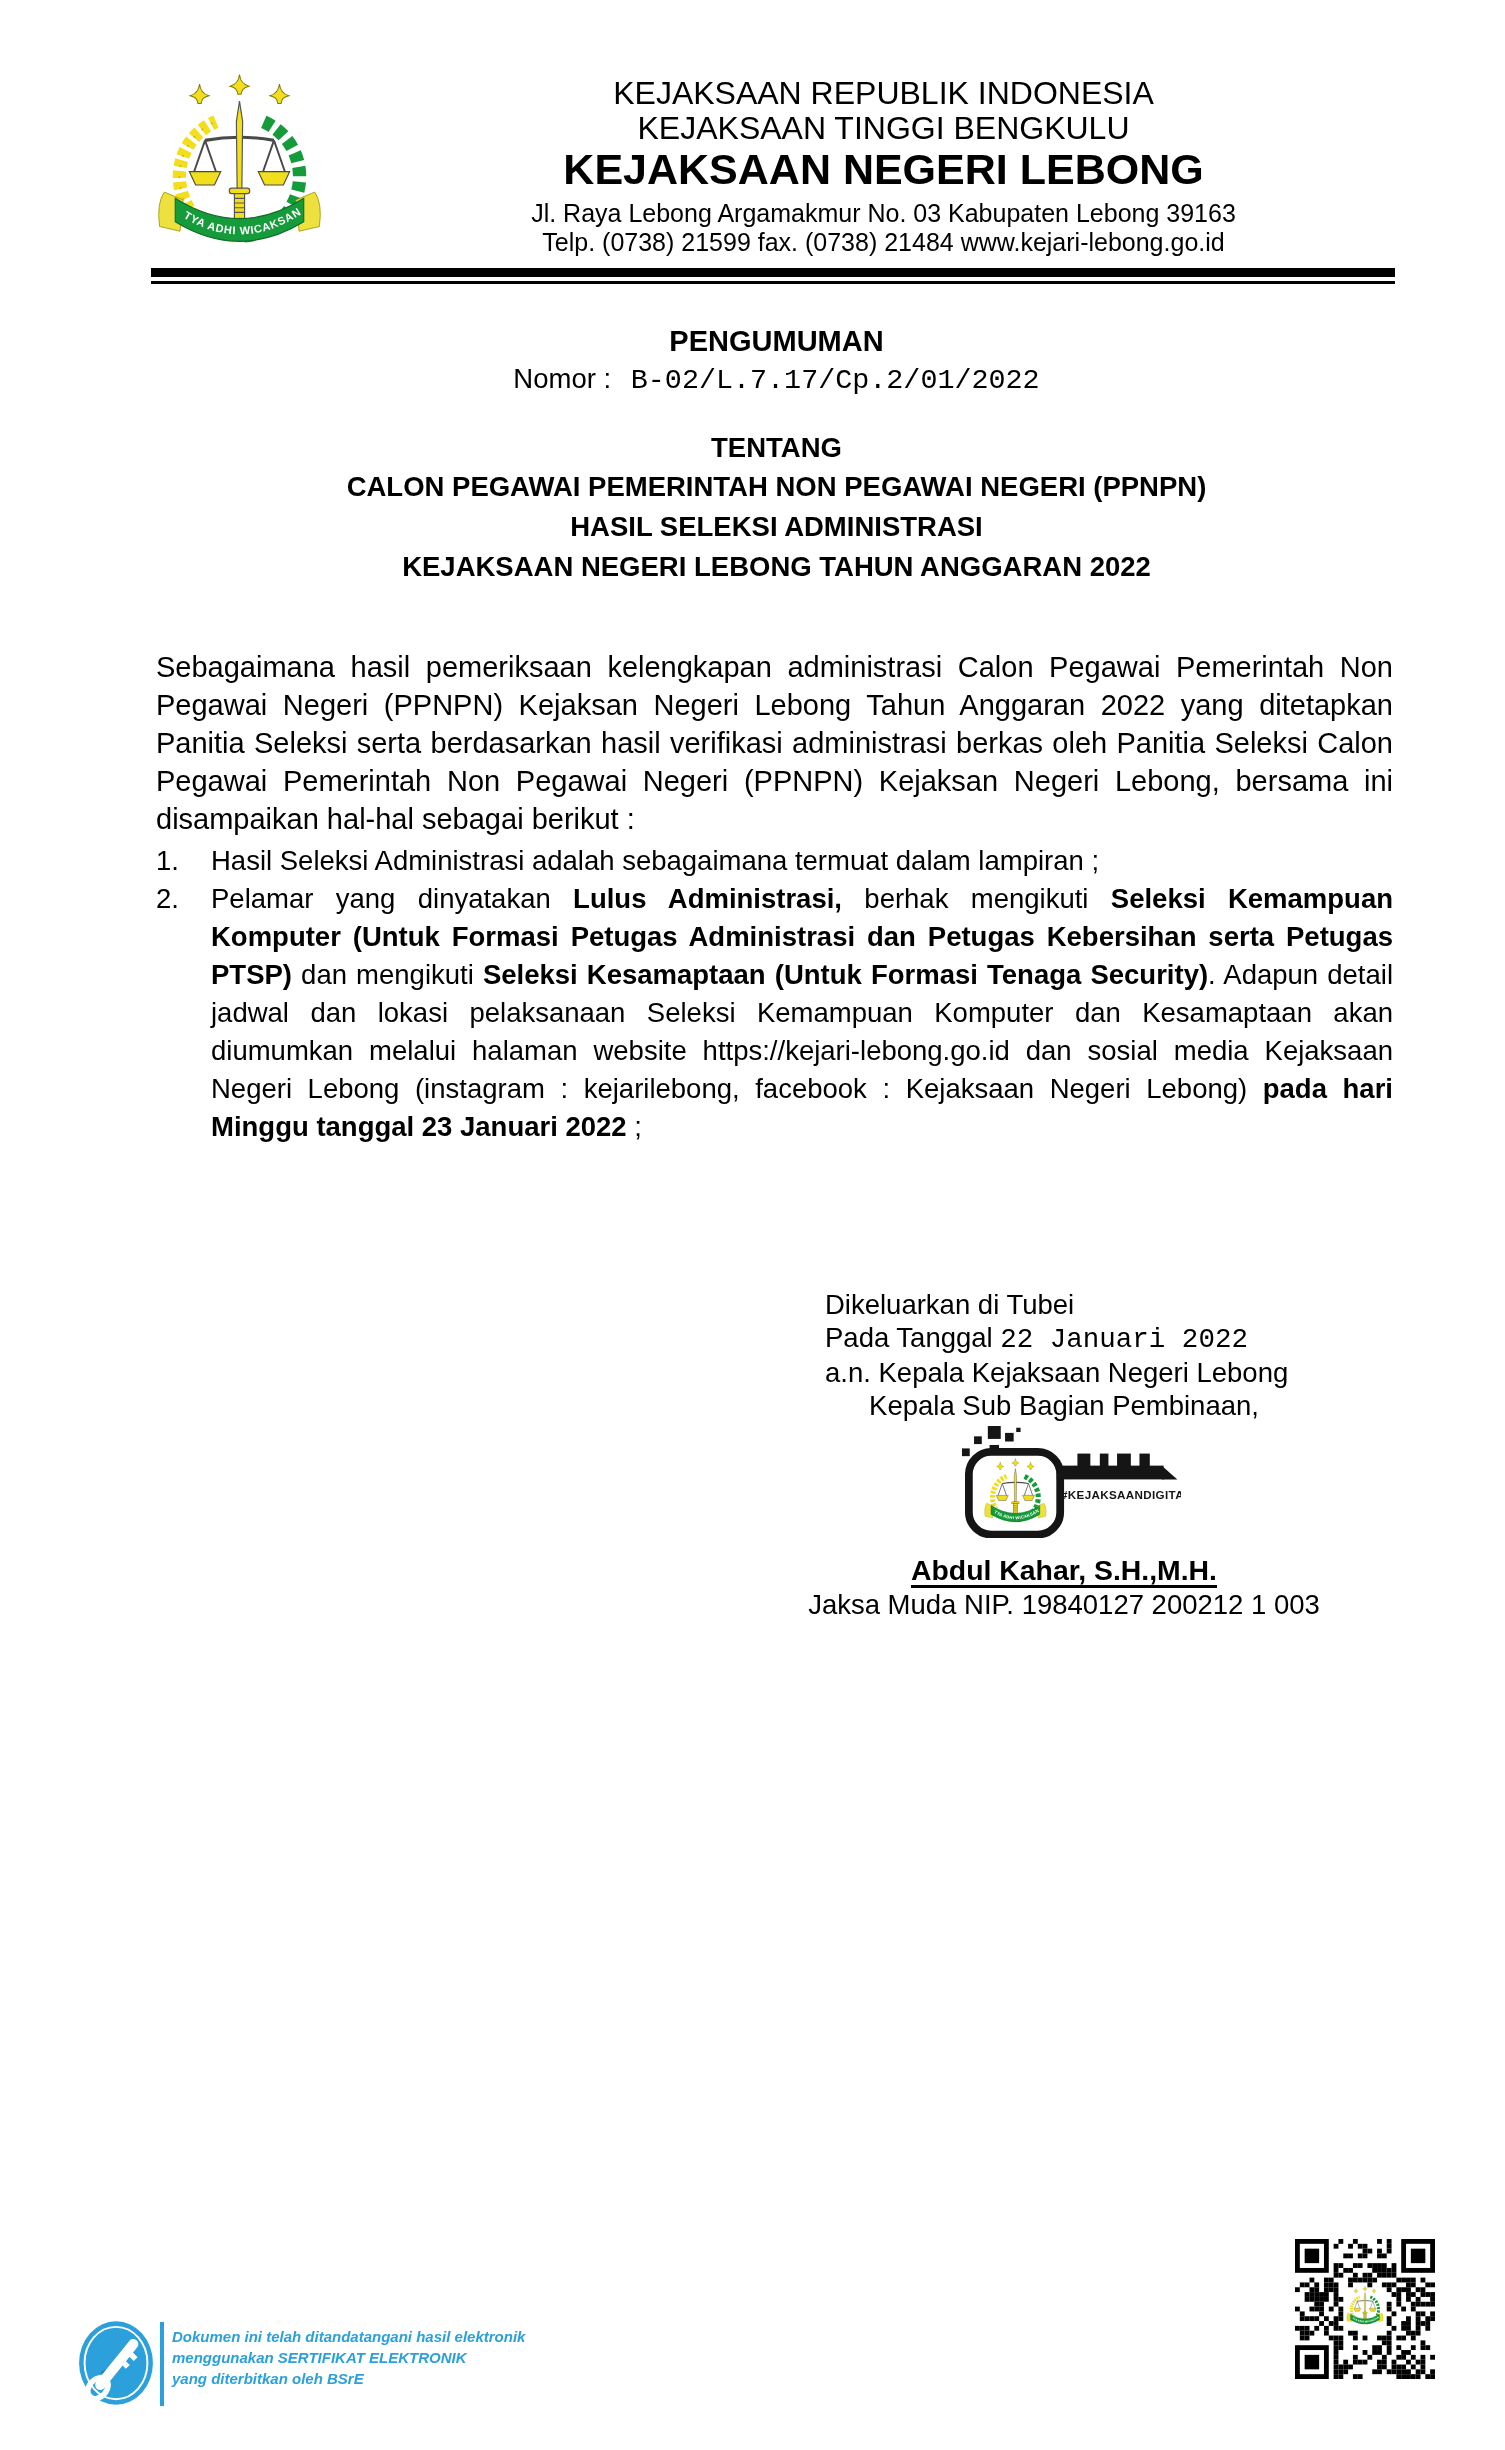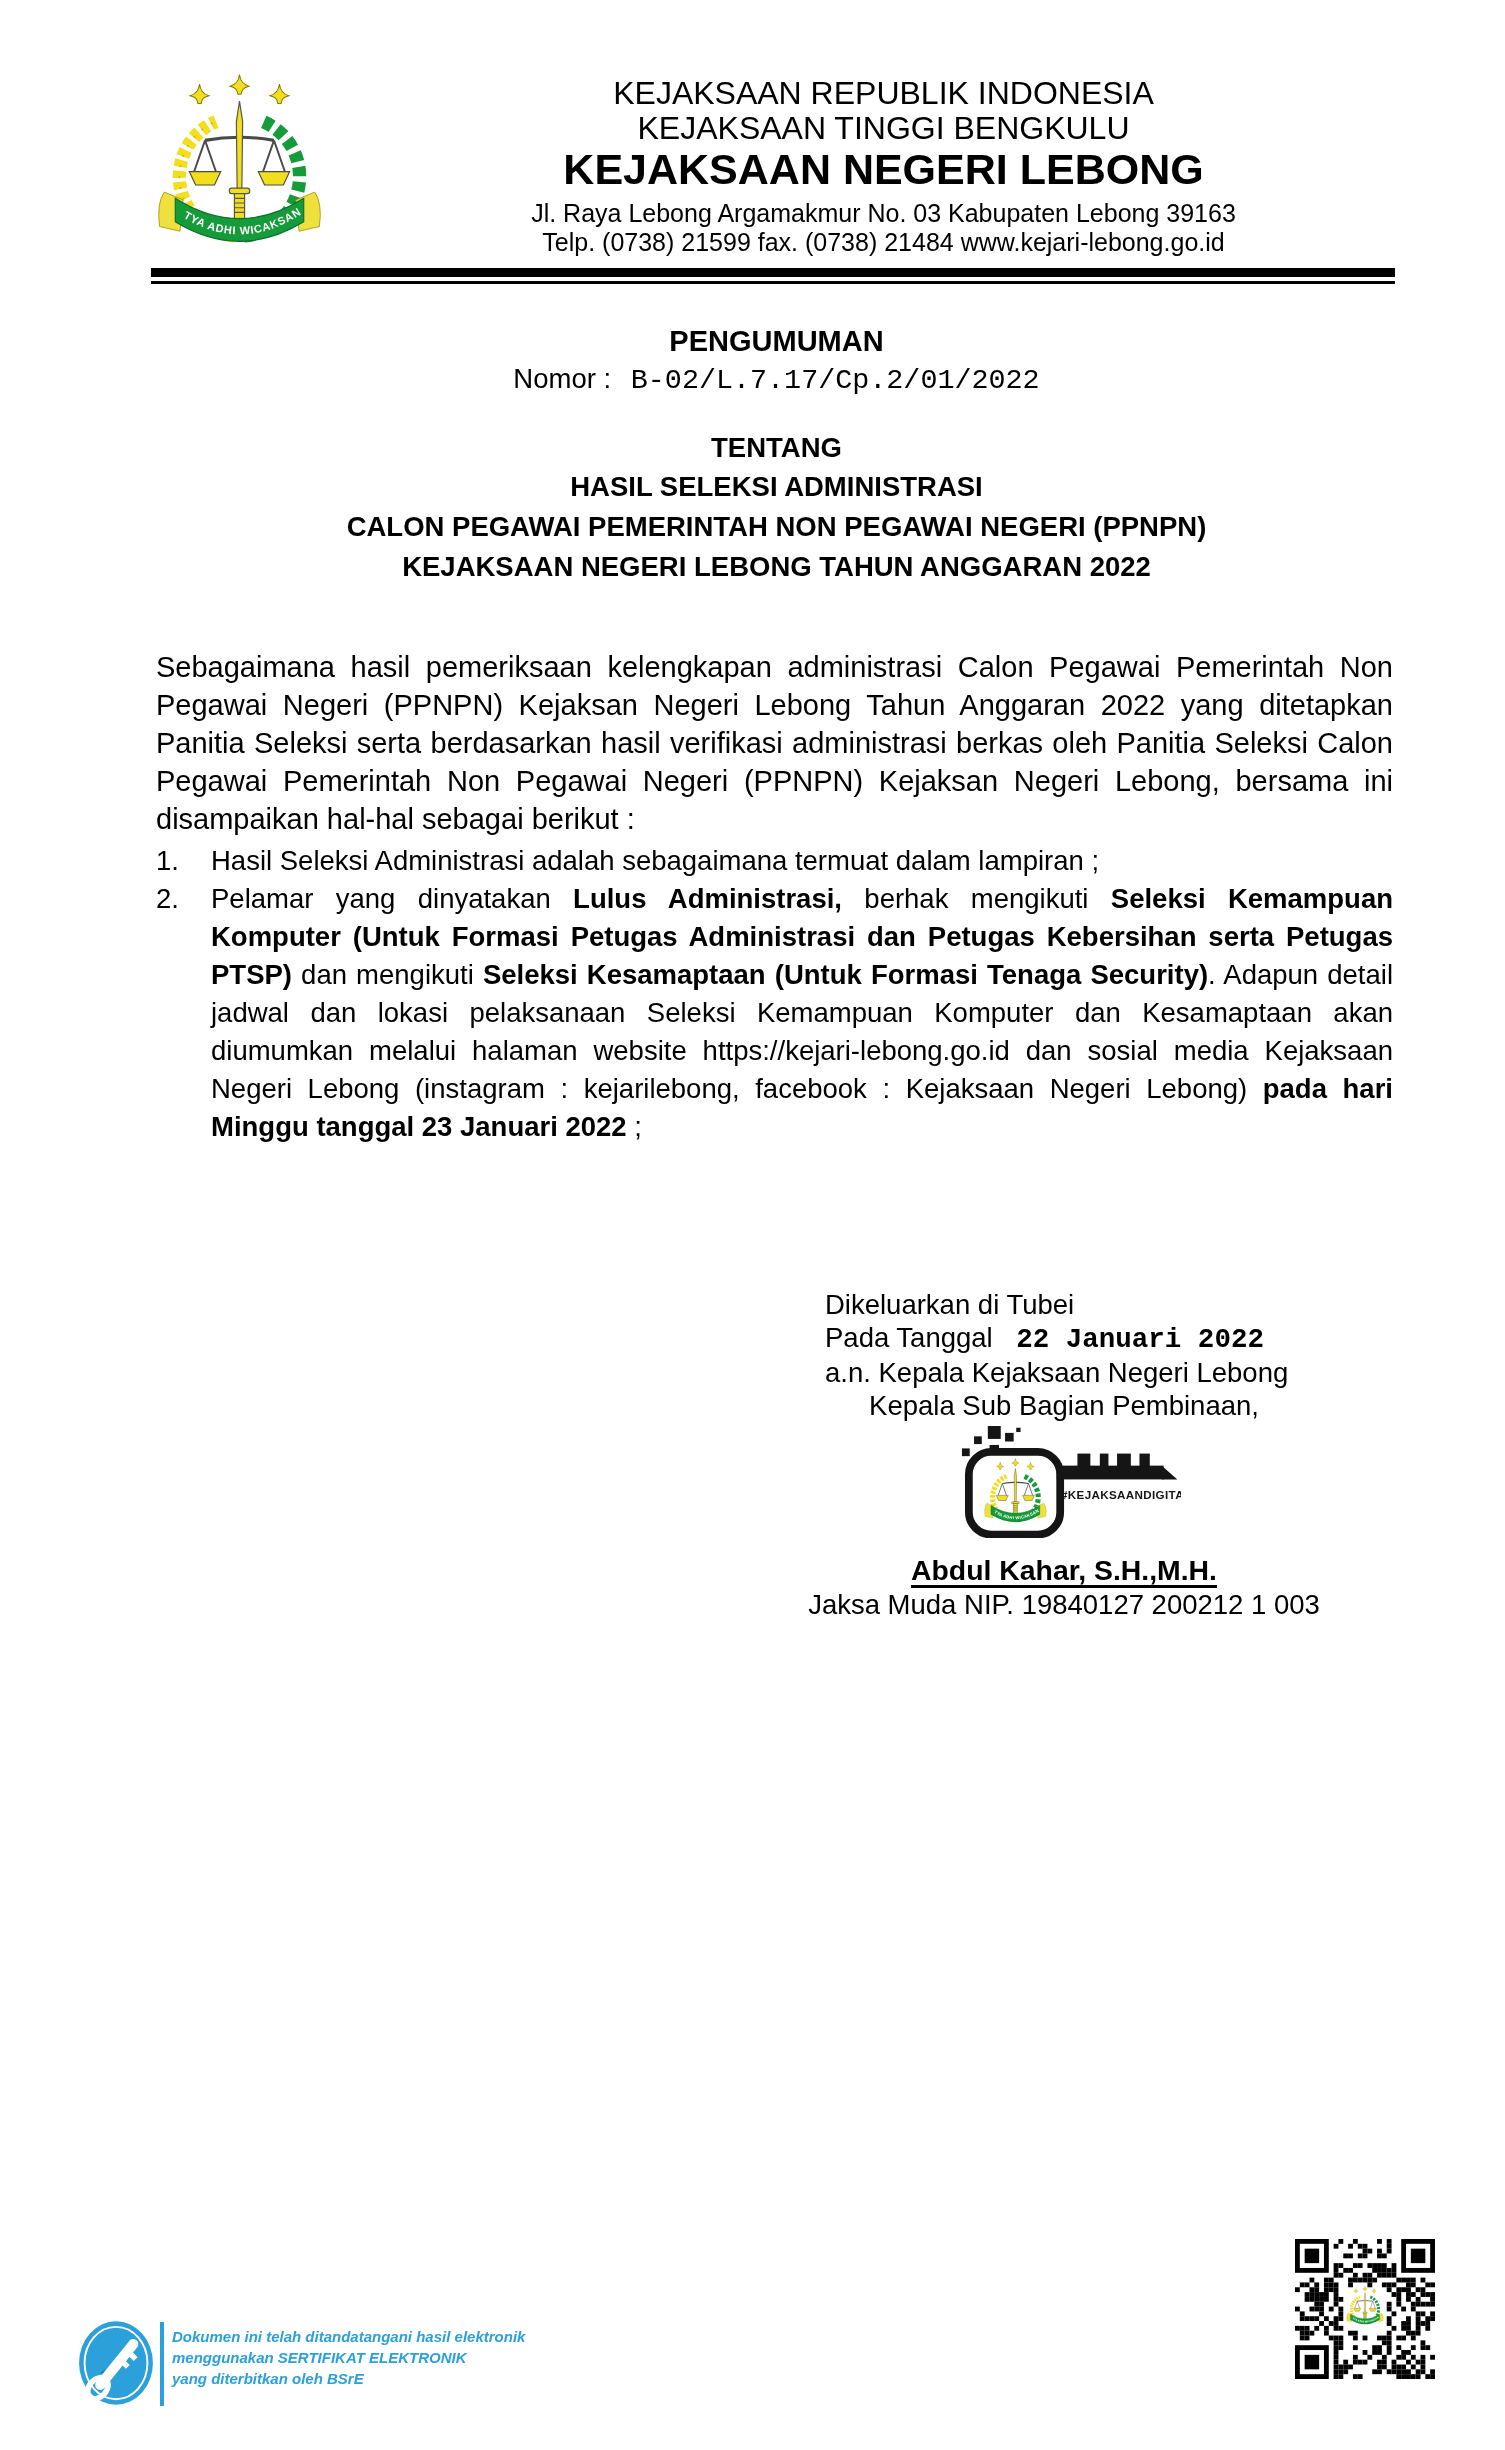--- a/index.html
+++ b/index.html
@@ -35,21 +35,21 @@
   .num-list{position:absolute;left:156px;right:112px;top:842px;}
   .num-item{display:flex;align-items:flex-start;}
   .num-marker{flex:0 0 55px;font-size:27.5px;line-height:38px;}
   .num-text{flex:1;font-size:27.5px;line-height:38px;text-align:justify;}
 
   
   .sig-block{position:absolute;left:791px;width:546px;top:1288px;
     font-size:27.5px;line-height:33px;}
   .sig-left{padding-left:34px;text-align:left;}
   .sig-center{text-align:center;}
-  .sig-date .mono{margin-left:16px;font-size:27.5px;font-weight:bold;}
+  .sig-date .mono{font-size:27.5px;}
   .stamp-wrap{margin:4.4px auto 0;width:233px;height:112px;display:block;}
   .sig-name{font-size:28.4px;font-weight:bold;text-decoration:underline;
     text-underline-offset:5.3px;text-decoration-thickness:2.7px;
     margin-top:13.3px;line-height:36px;text-align:center;white-space:nowrap;}
   .sig-nip{font-size:27.5px;line-height:33px;text-align:center;white-space:nowrap;}
 
   
   .bsre-logo{position:absolute;left:76px;top:2319px;width:80px;height:88px;}
   .bsre-bar{position:absolute;left:160px;top:2322px;width:4.4px;height:84px;}
   .bsre-text{position:absolute;left:172px;top:2326px;
@@ -117,22 +117,22 @@
   <div class="head-rule"></div>
 </header>
 
 <section class="title-block">
   <div class="doc-title">PENGUMUMAN</div>
   <div class="doc-number">
     <span>Nomor :</span>
     <span class="mono">B-02/L.7.17/Cp.2/01/2022</span>
   </div>
   <div class="doc-about">TENTANG</div>
+  <div class="doc-subject">CALON PEGAWAI PEMERINTAH NON PEGAWAI NEGERI (PPNPN)</div>
   <div class="doc-subject">HASIL SELEKSI ADMINISTRASI</div>
-  <div class="doc-subject">CALON PEGAWAI PEMERINTAH NON PEGAWAI NEGERI (PPNPN)</div>
   <div class="doc-subject">KEJAKSAAN NEGERI LEBONG TAHUN ANGGARAN 2022</div>
 </section>
 
 <p class="intro-par">Sebagaimana hasil pemeriksaan kelengkapan administrasi Calon Pegawai Pemerintah Non Pegawai Negeri (PPNPN) Kejaksan Negeri Lebong Tahun Anggaran 2022 yang ditetapkan Panitia Seleksi serta berdasarkan hasil verifikasi administrasi berkas oleh Panitia Seleksi Calon Pegawai Pemerintah Non Pegawai Negeri (PPNPN) Kejaksan Negeri Lebong, bersama ini disampaikan hal-hal sebagai berikut :</p>
 
 <ol class="num-list" style="margin:0;padding:0;list-style:none;">
   <li class="num-item">
     <span class="num-marker">1.</span>
     <div class="num-text"><span>Hasil Seleksi Administrasi adalah sebagaimana termuat dalam lampiran ;</span></div>
   </li>

